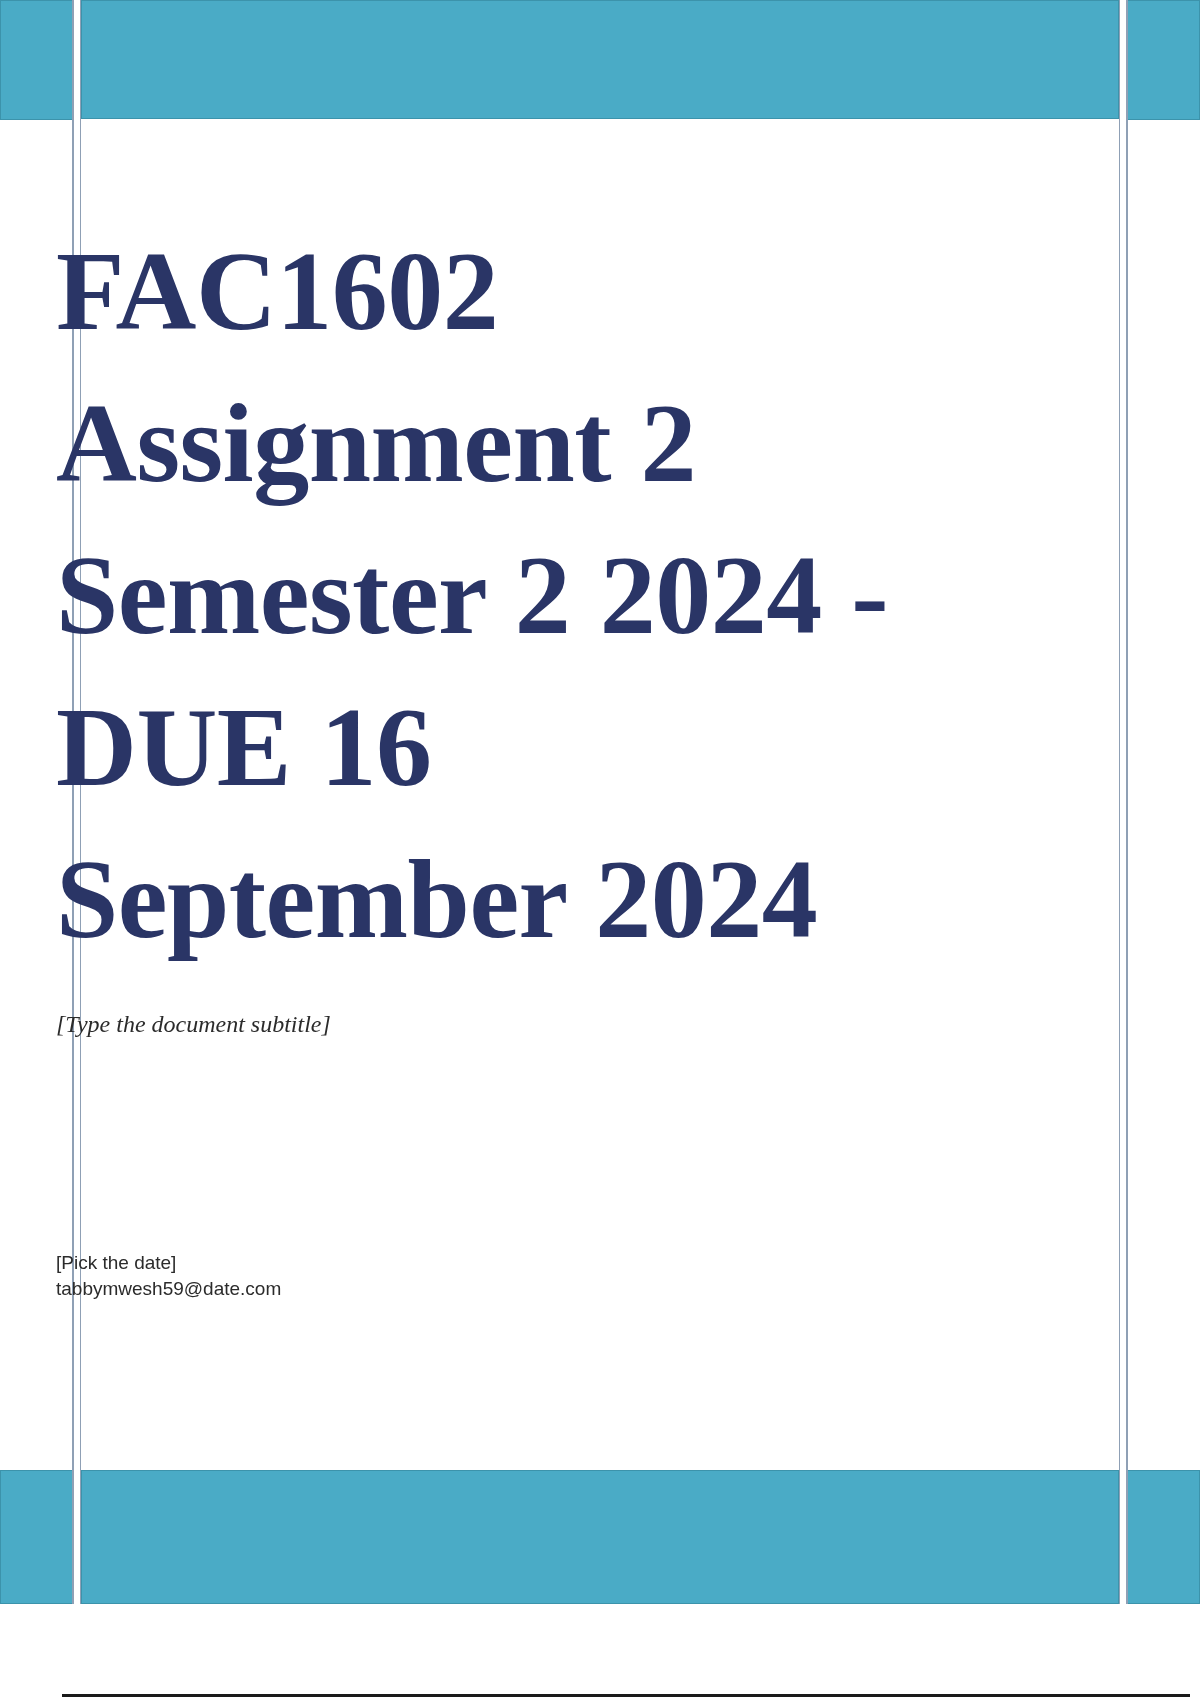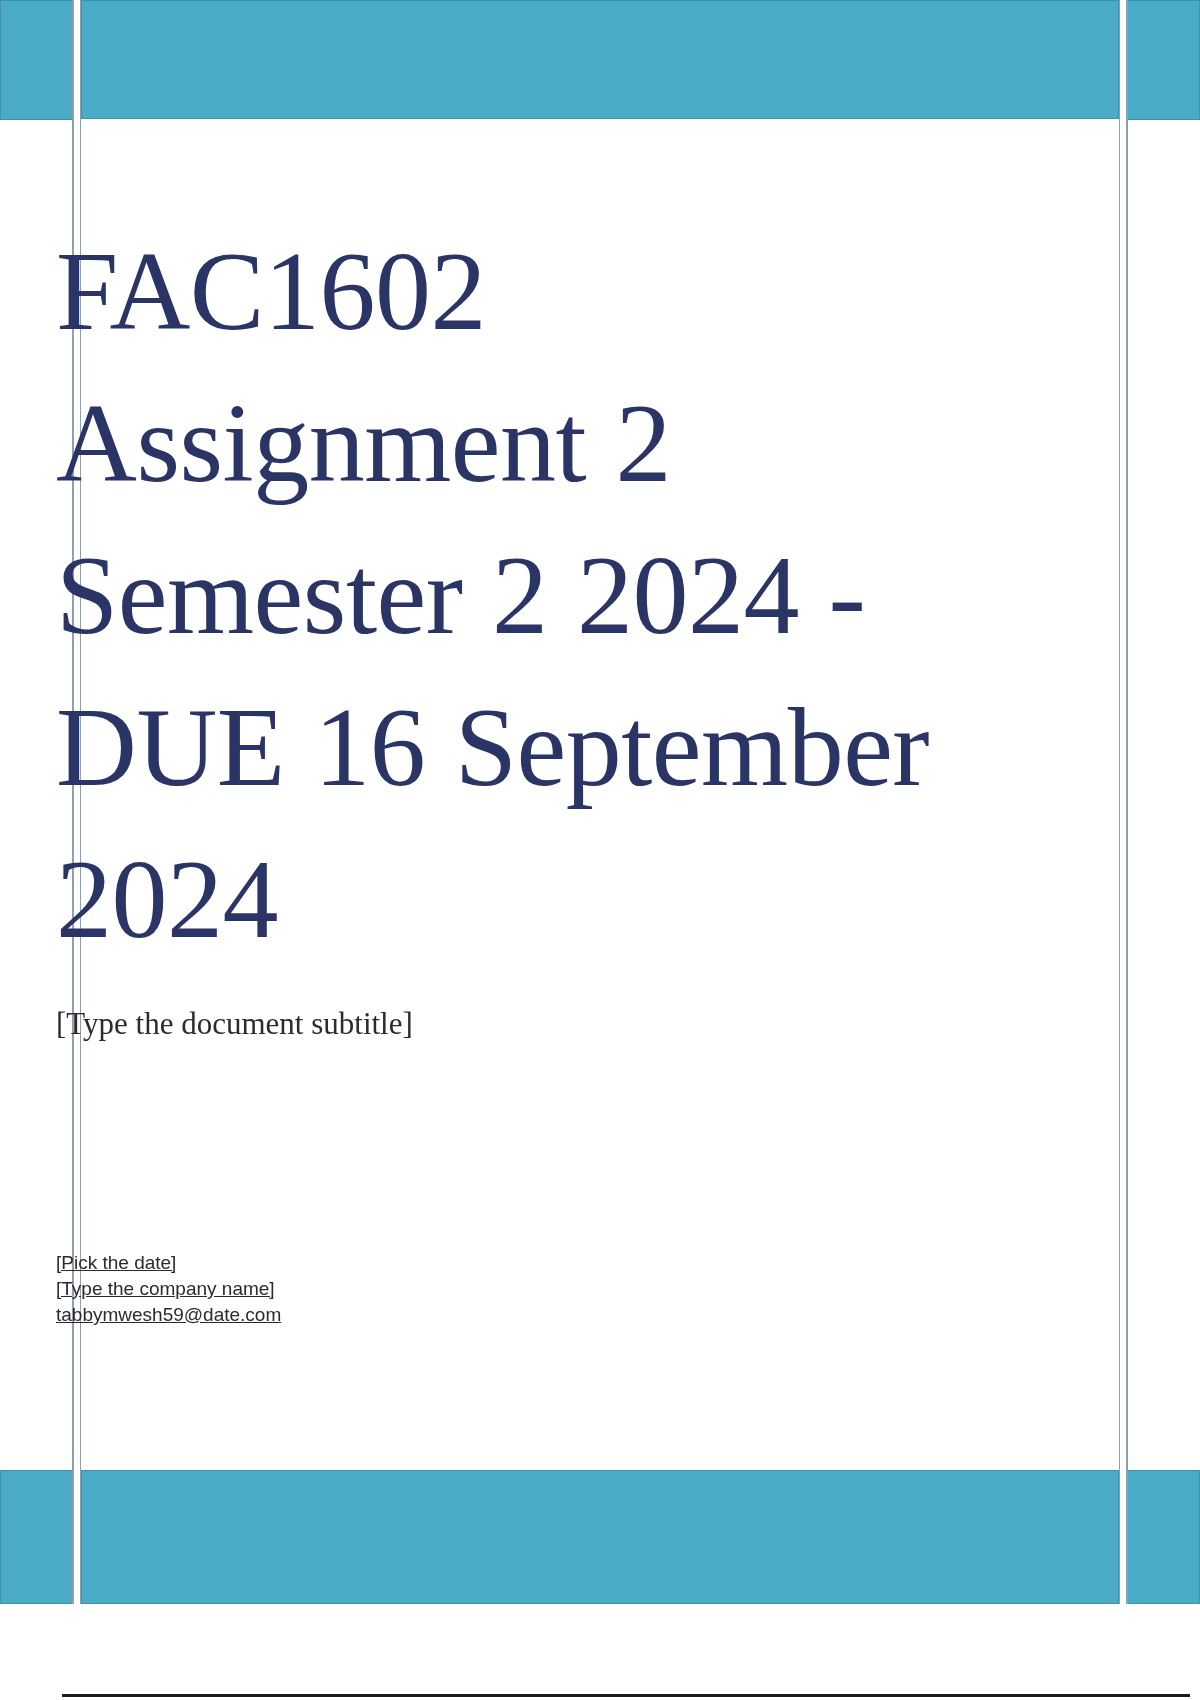--- a/index.html
+++ b/index.html
@@ -84,49 +84,50 @@
   
   .title-block {
     position: absolute;
     left: 56px;
     top: 215px;
     width: 900px;
   }
   .doc-title {
     margin: 0;
     font-family: "Liberation Serif", "DejaVu Serif", serif;
-    font-weight: normal;
+    font-weight: bold;
     font-size: 112px;
     line-height: 152px;
     letter-spacing: -0.5px;
     color: var(--navy);
     word-spacing: 2px;
   }
   .doc-subtitle {
     margin: 0;
     padding-top: 30px;
     font-family: "Liberation Serif", "DejaVu Serif", serif;
     font-weight: normal;
-    font-size: 31px;
+    font-size: 24px;
     line-height: 38px;
     color: #2b2b2b;
+    font-style: italic;
   }
 
   
   .meta-block {
     position: absolute;
     left: 56px;
     top: 1250px;
     width: 600px;
     font-family: "Liberation Sans", "DejaVu Sans", sans-serif;
     font-size: 19px;
     line-height: 26px;
     color: #2b2b2b;
   }
-  .meta-line { display: block; white-space: nowrap; text-decoration: underline; }
+  .meta-line { display: block; white-space: nowrap; }
 
   
   .footer-rule {
     position: absolute;
     left: 62px;
     top: 1694px;
     width: 1128px;
     height: 3px;
     background: #1a1a1a;
   }
@@ -156,19 +157,18 @@
     <div class="sheet-band bottom"></div>
   </div>
 
   <div class="title-block">
     <h1 class="doc-title">FAC1602 Assignment 2 Semester 2 2024 - DUE 16 September 2024</h1>
     <p class="doc-subtitle">[Type the document subtitle]</p>
   </div>
 
   <div class="meta-block">
     <span class="meta-line">[Pick the date]</span>
-    <span class="meta-line">[Type the company name]</span>
     <span class="meta-line">tabbymwesh59@date.com</span>
   </div>
 
   <div class="footer-rule"></div>
 
 </div>
 
 </body></html>

